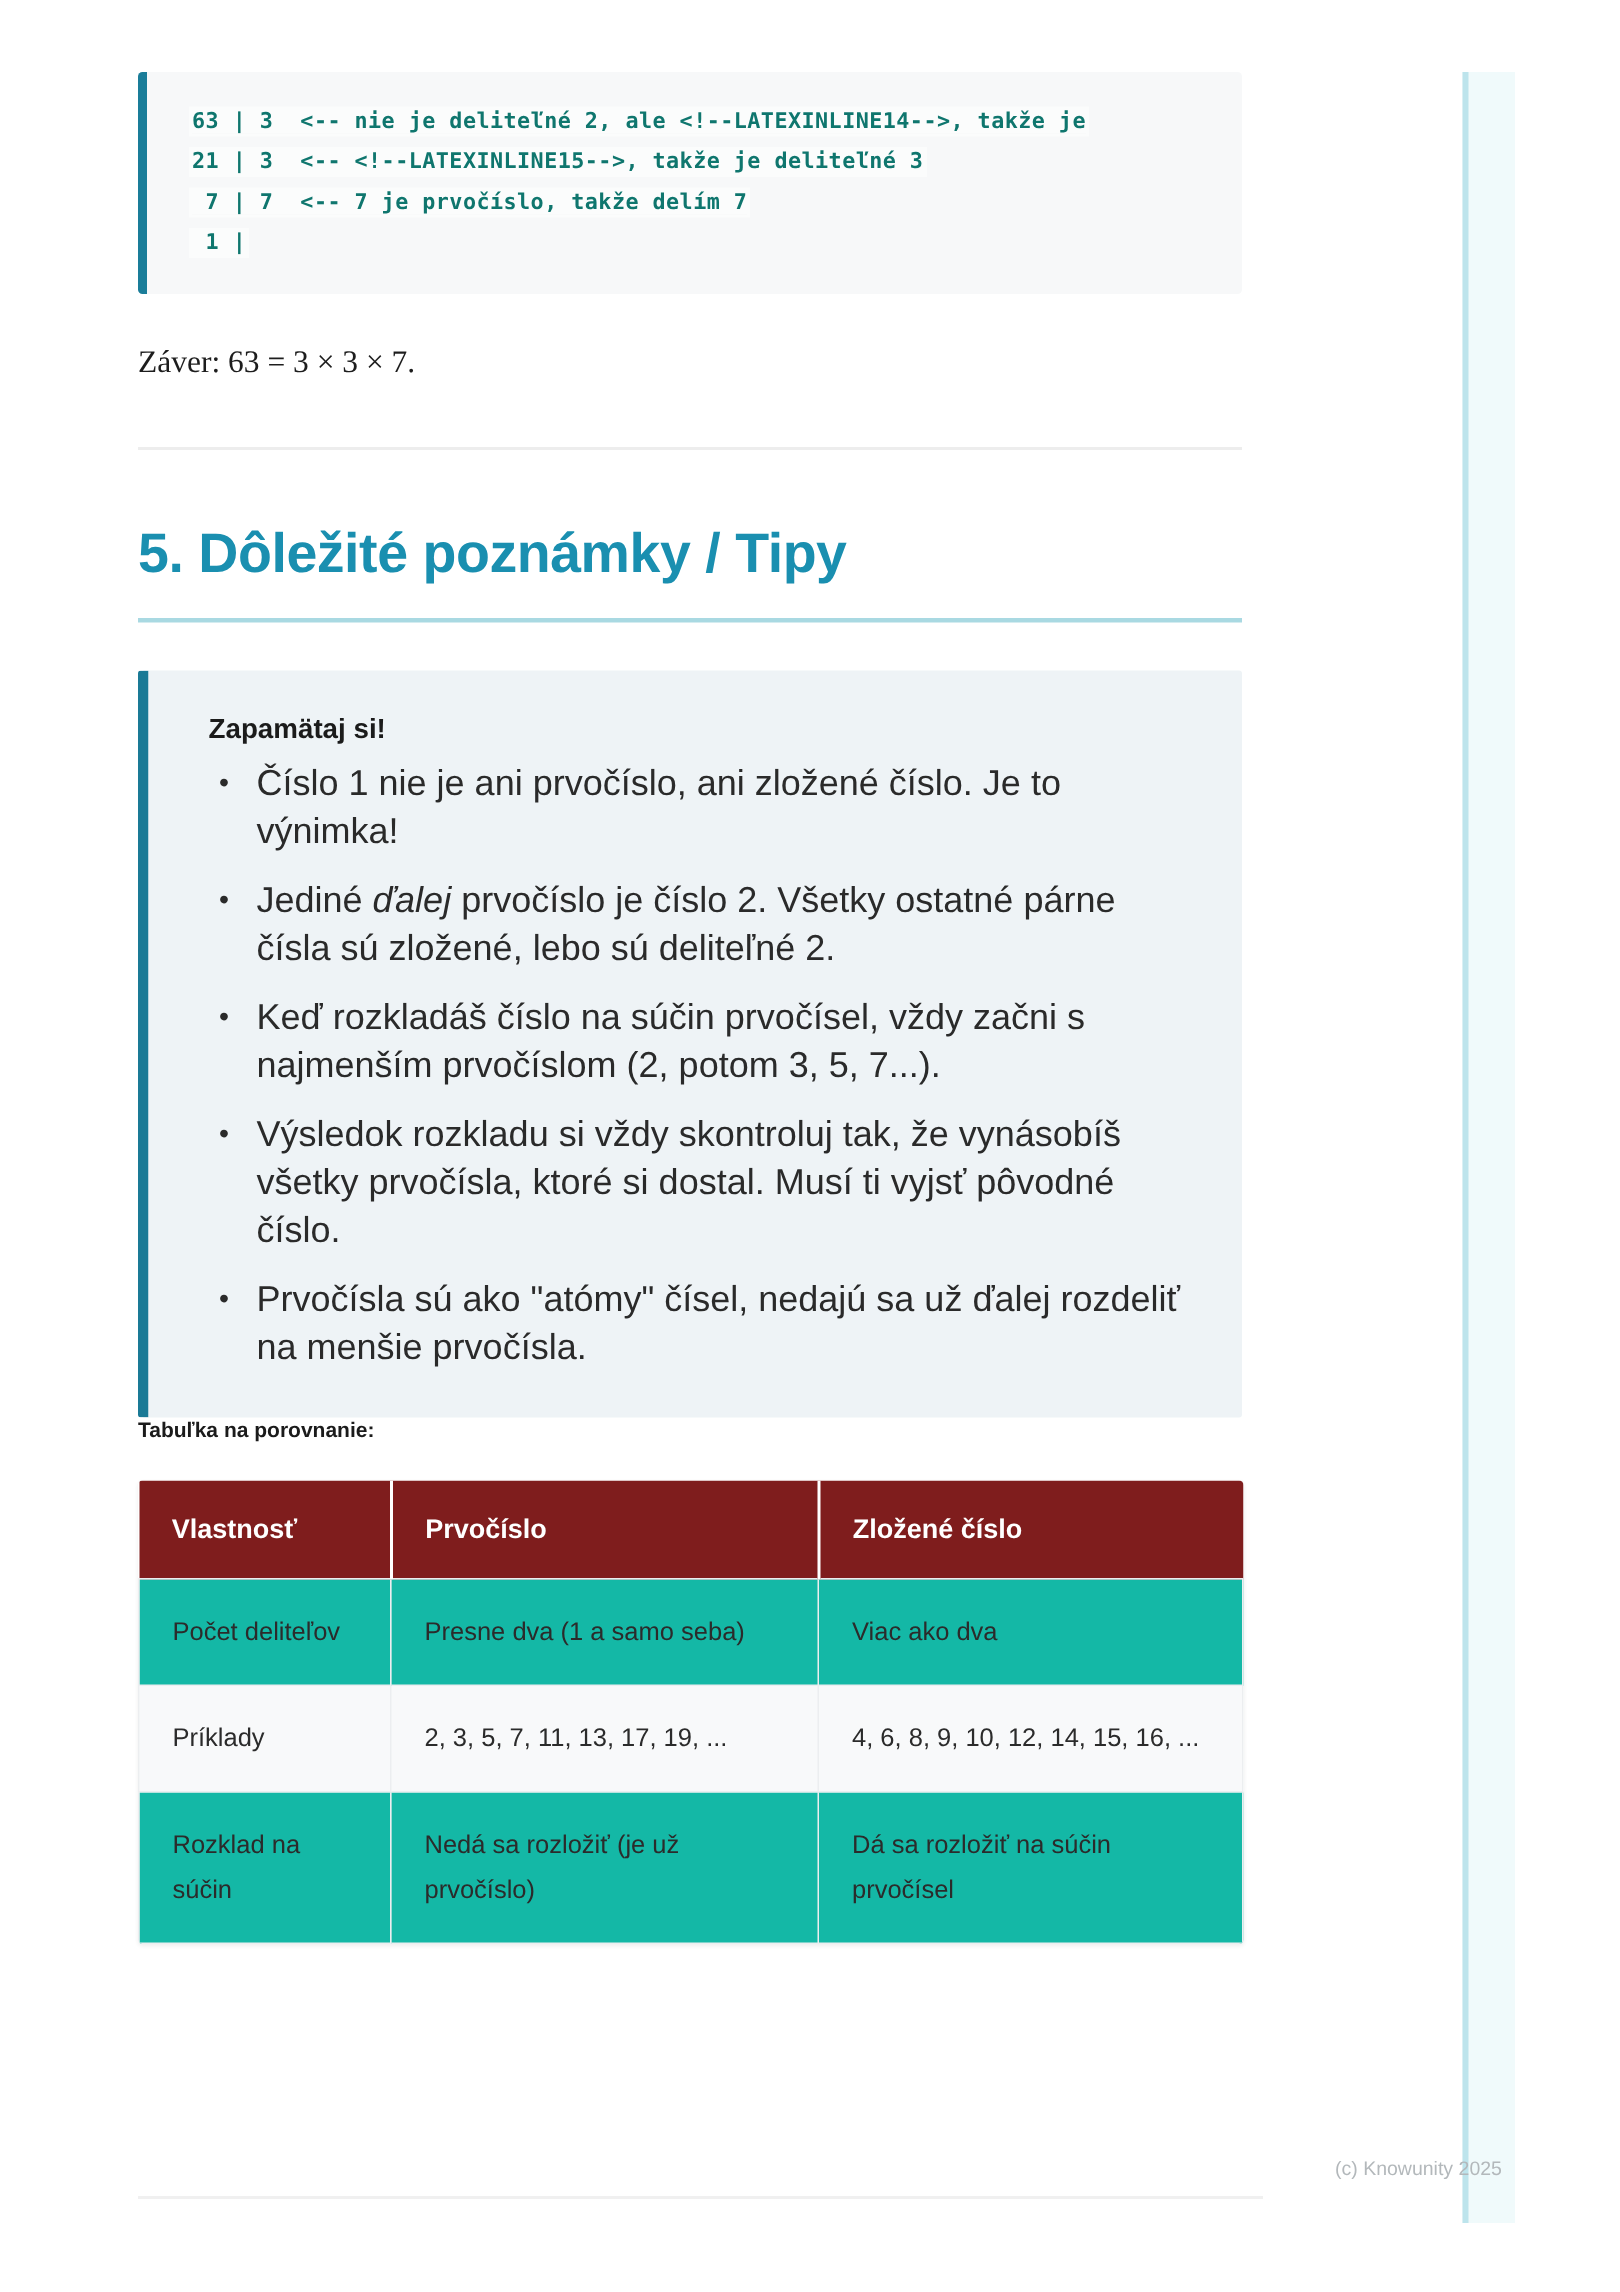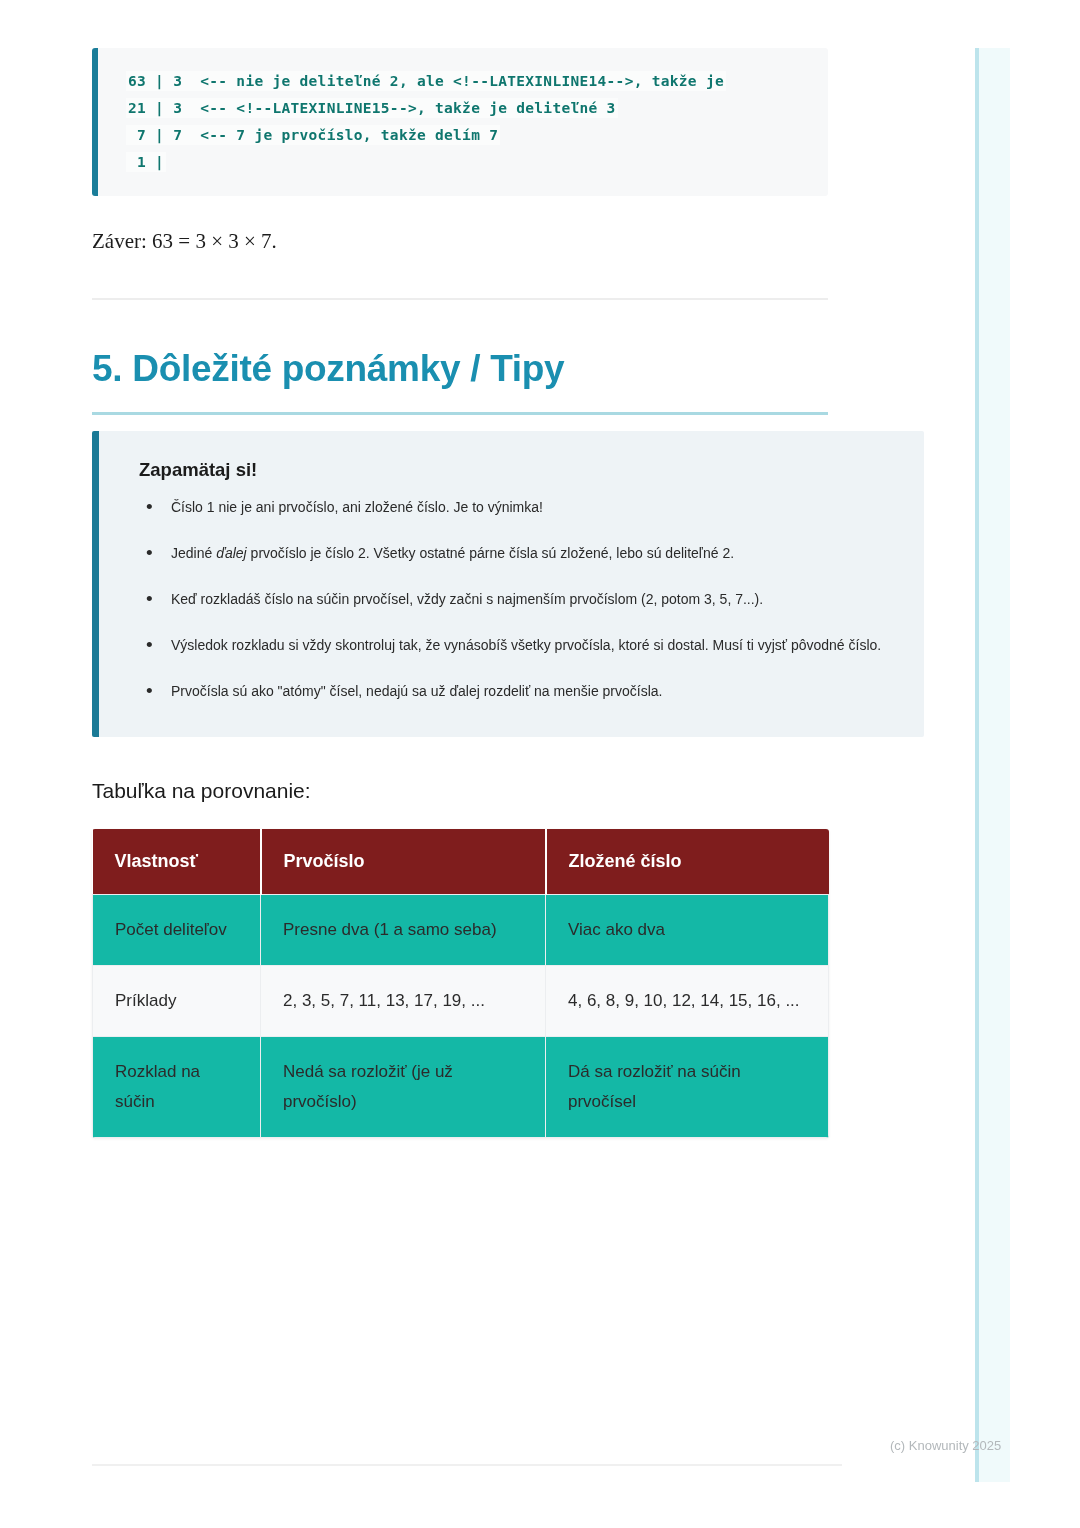--- a/index.html
+++ b/index.html
@@ -96,62 +96,61 @@
   }
   .title-rule {
     margin-top: 20px;
     height: 3px;
     background: #a9d9e2;
     width: 736px;
   }
 
   
   .callout {
-    margin-top: 16px;
+    margin-top: 32px;
     background: #eef3f6;
     border-left: 7px solid #1a7a96;
     border-radius: 2px;
     padding: 28px 34px 30px 40px;
-    width: 832px;
+    width: 736px;
     box-sizing: border-box;
   }
   .callout-title {
     font-size: 18.5px;
     font-weight: bold;
     color: #1b1b1b;
     margin-bottom: 6px;
   }
   .callout ul {
     margin: 0;
     padding-left: 32px;
     list-style: none;
   }
   .callout li {
     position: relative;
-    font-size: 14px;
+    font-size: 24px;
     line-height: 32px;
     color: #2a2a2a;
     margin-top: 14px;
   }
   .callout li:first-child { margin-top: 10px; }
   .callout li::before {
     content: "\2022";
     position: absolute;
     left: -25px;
     top: 0;
     font-size: 19px;
     color: #2a2a2a;
   }
   .callout li i { font-style: italic; }
 
   
   .table-label {
-    margin-top: 42px;
-    font-size: 21px;
-    font-weight: normal;
+    font-size: 14px;
+    font-weight: bold;
     color: #1b1b1b;
   }
   table.cmp {
     margin-top: 26px;
     width: 736px;
     border-collapse: collapse;
     table-layout: fixed;
     box-shadow: 0 1px 3px rgba(0,0,0,0.07);
     border-radius: 3px;
     overflow: hidden;

